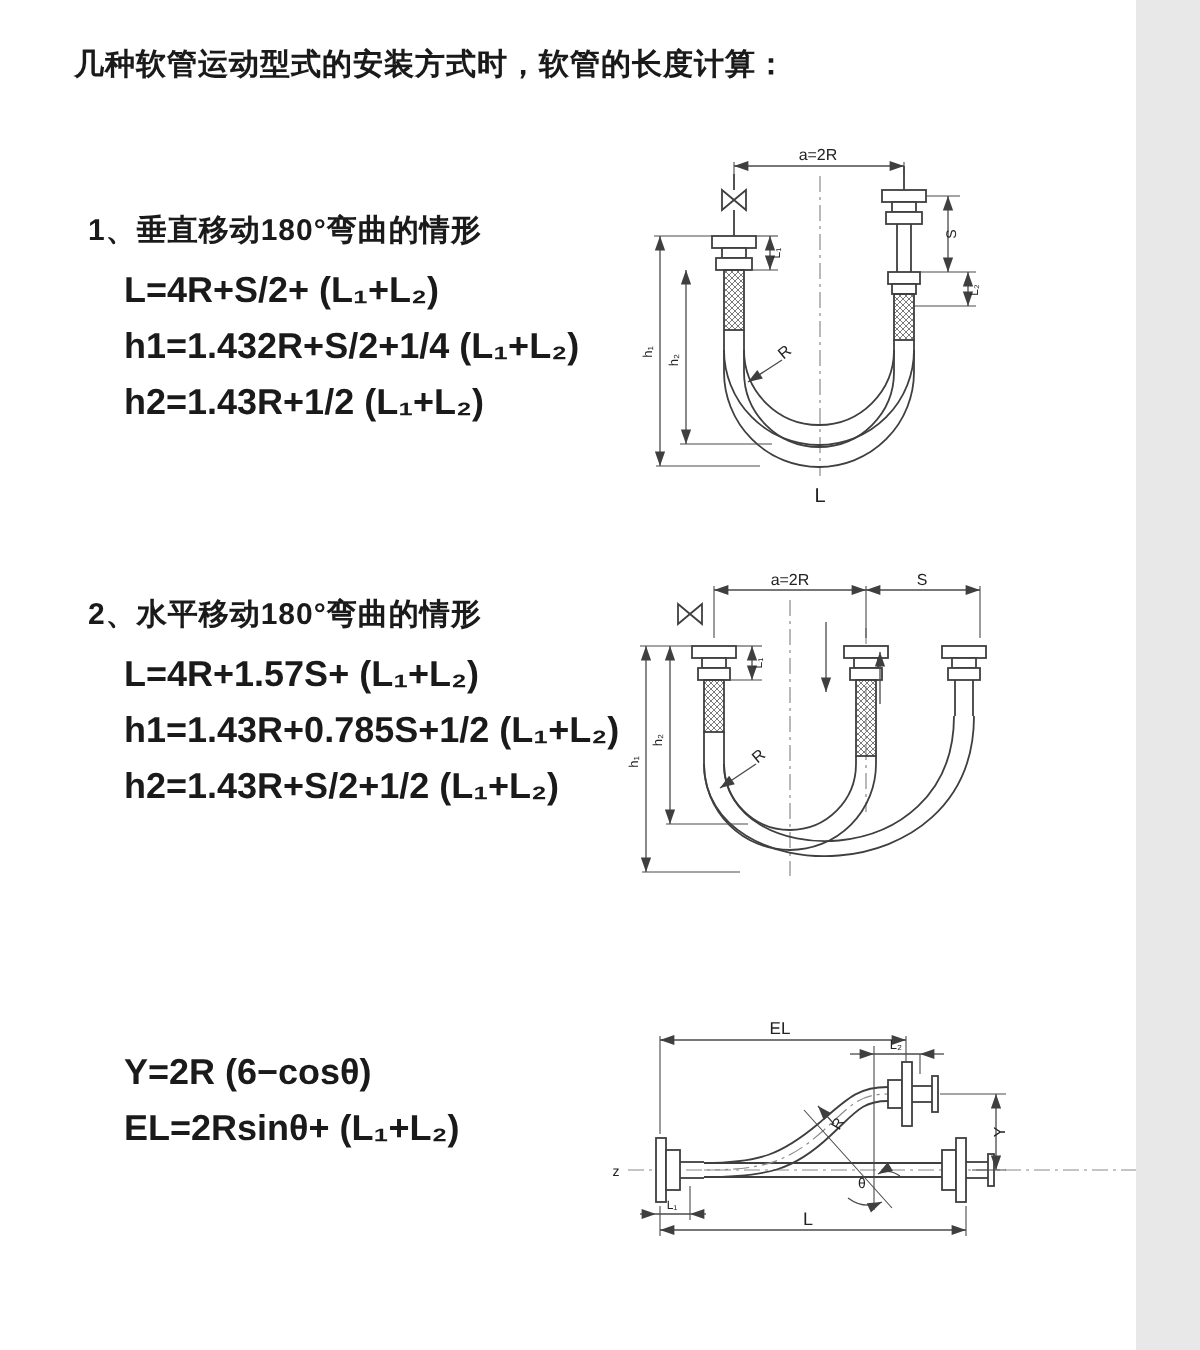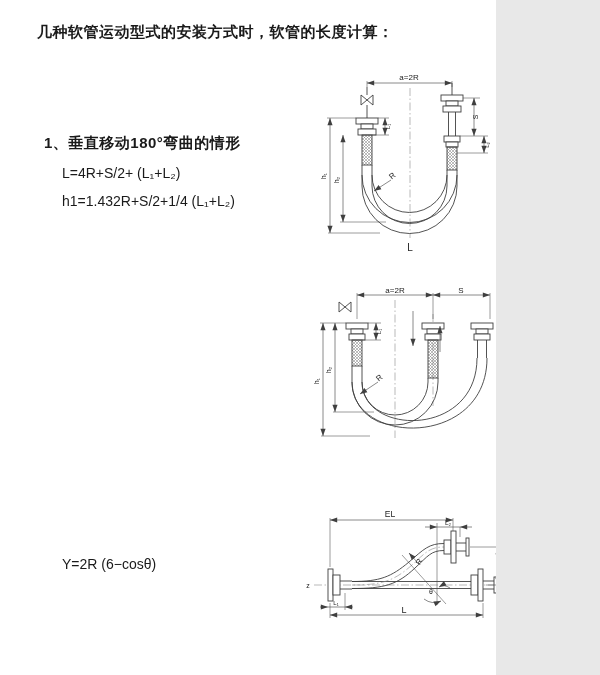--- a/index.html
+++ b/index.html
@@ -1,28 +1,28 @@
 <!DOCTYPE html>
 <html><head>
 <meta charset="utf-8">
 <style>
   * { margin:0; padding:0; box-sizing:border-box; }
   body { background:#e8e8e8; font-family:"Liberation Sans","DejaVu Sans",sans-serif; }
   .page {
-    position:relative; width:496px; height:675px; background:#ffffff;
+    position:relative; width:568px; height:675px; background:#ffffff;
     color:#1a1a1a; overflow:hidden;
   }
   .title {
     position:absolute; left:37px; top:23px;
     font-size:15px; font-weight:700; letter-spacing:0.5px;
   }
-  .sec { position:absolute; left:44px;margin-top:28px; }
+  .sec { position:absolute; left:44px; }
   .sec-heading { font-size:15px; font-weight:700; letter-spacing:0.5px; }
   .formulas { list-style:none; padding-left:18px; margin-top:6px; }
-  .formulas li { height:28px; line-height:28px; font-size:14px; font-weight:400; white-space:nowrap; }
+  .formulas li { height:28px; line-height:28px; font-size:18px; font-weight:700; white-space:nowrap; }
   .diagram { position:absolute; }
   svg text { font-family:"Liberation Sans","DejaVu Sans",sans-serif; fill:#222; }
   .dln  { stroke:#3f3f3f; stroke-width:0.9; fill:none; }   
   .dim  { stroke:#4a4a4a; stroke-width:0.65; fill:none; }  
   .ext  { stroke:#4a4a4a; stroke-width:0.55; fill:none; }  
   .cl   { stroke:#8a8a8a; stroke-width:0.6; fill:none; stroke-dasharray:8 2.5 1.5 2.5; } 
   .fit  { stroke:#3f3f3f; stroke-width:0.9; fill:#ffffff; } 
   .br   { stroke:#3f3f3f; stroke-width:0.9; }               
 </style>
 </head>
@@ -41,27 +41,37 @@
     </defs>
   </svg>
 
   <div class="title">几种软管运动型式的安装方式时，软管的长度计算：</div>
 
   <div class="sec" style="top:106px;">
     <div class="sec-heading">1、垂直移动180°弯曲的情形</div>
     <ul class="formulas">
       <li>L=4R+S/2+ (L₁+L₂)</li>
       <li>h1=1.432R+S/2+1/4 (L₁+L₂)</li>
+      <li>h2=1.43R+1/2 (L₁+L₂)</li>
     </ul>
   </div>
 
+  <div class="sec" style="top:298px;">
+    <div class="sec-heading">2、水平移动180°弯曲的情形</div>
+    <ul class="formulas">
+      <li>L=4R+1.57S+ (L₁+L₂)</li>
+      <li>h1=1.43R+0.785S+1/2 (L₁+L₂)</li>
+      <li>h2=1.43R+S/2+1/2 (L₁+L₂)</li>
+    </ul>
+  </div>
 
   <div class="sec" style="top:516px;">
     <ul class="formulas">
       <li>Y=2R (6−cosθ)</li>
+      <li>EL=2Rsinθ+ (L₁+L₂)</li>
     </ul>
   </div>
 
   <svg class="diagram" style="left:318px; top:70px;" width="258" height="190" viewBox="0 0 258 190">
 
     <line class="cl" x1="92" y1="18" x2="92" y2="168"></line>
 
     <g>
       <line class="dln" x1="44" y1="95" x2="44" y2="116"></line>
       <line class="dln" x1="54" y1="95" x2="54" y2="116"></line>

